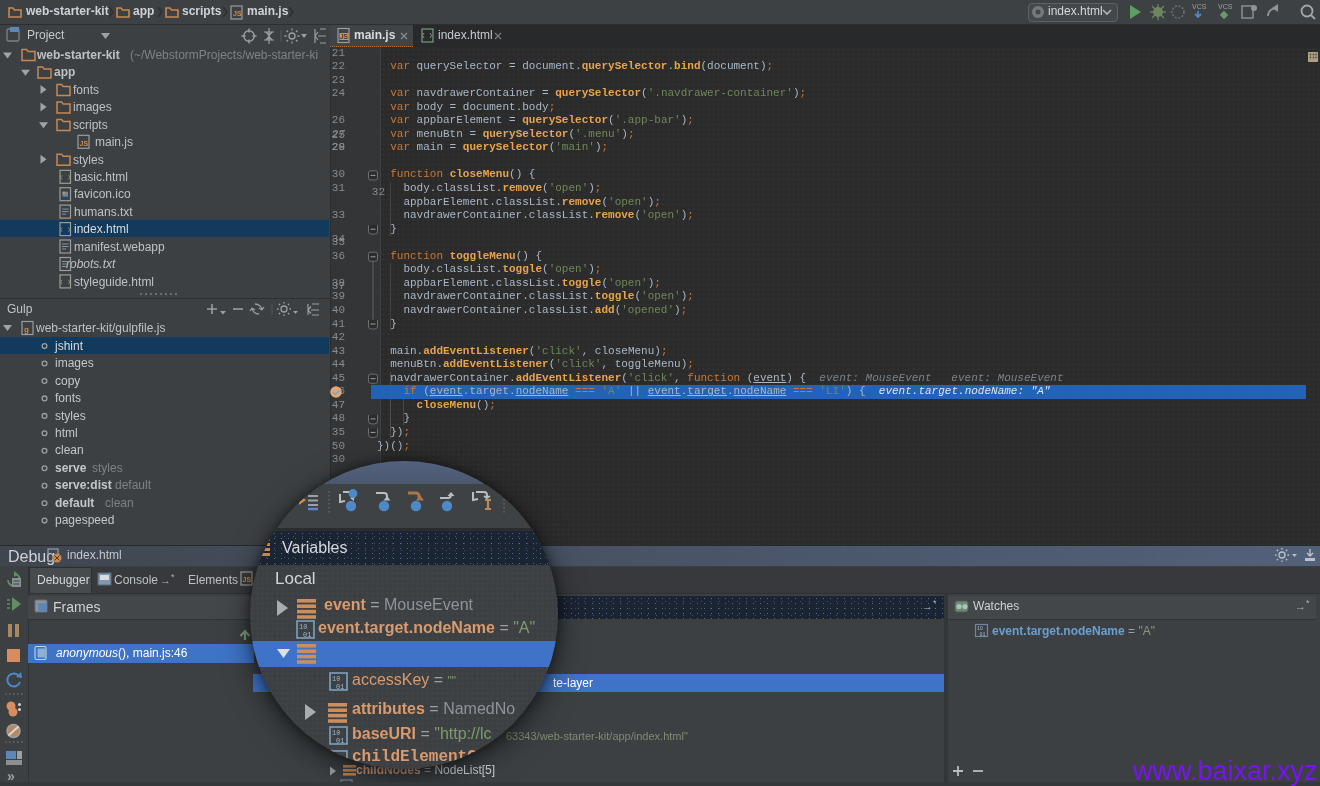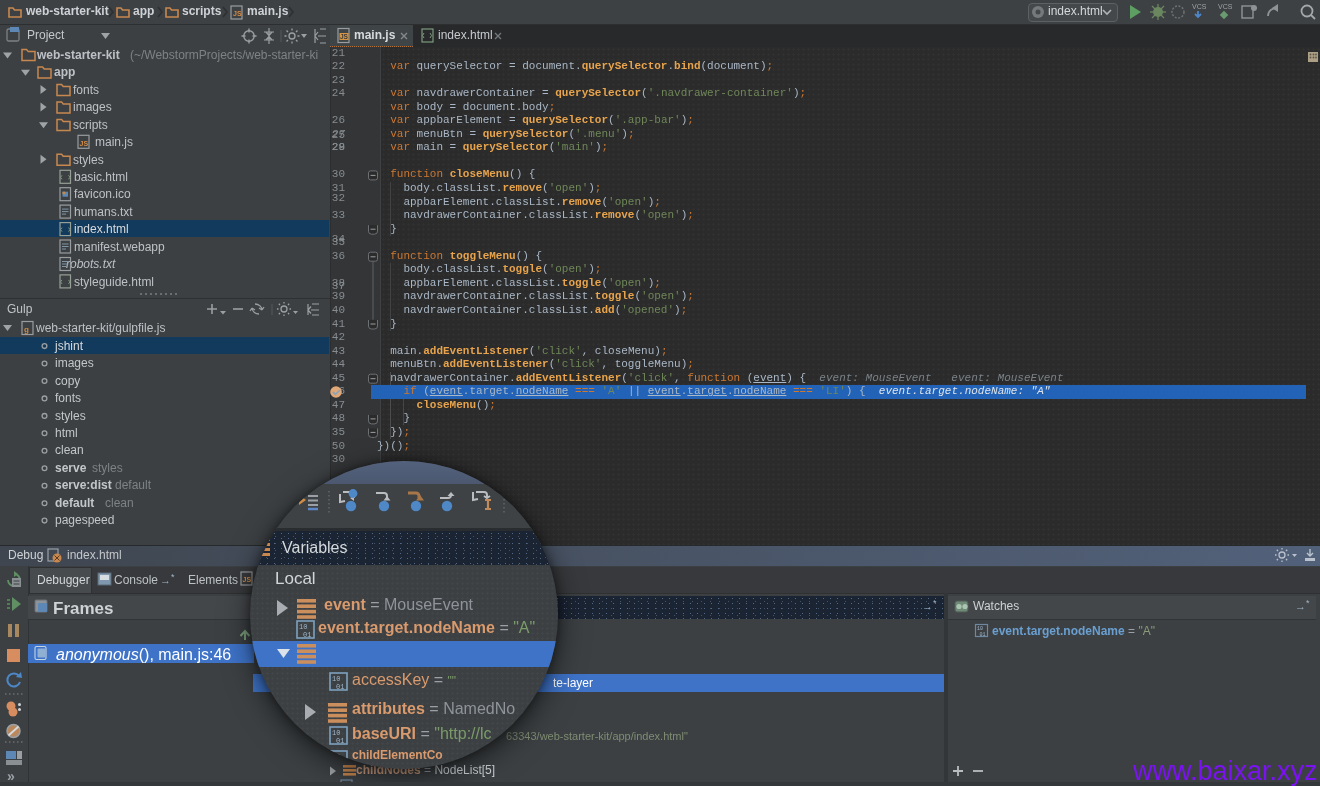--- a/index.html
+++ b/index.html
@@ -239,21 +239,21 @@
 <div class="cl" style="top:114.2px;"><span class="p">  </span><span class="k">var</span><span class="p"> appbarElement = </span><span class="f">querySelector</span><span class="p">(</span><span class="s">'.app-bar'</span><span class="p">)</span><span class="o">;</span></div>
 <div class="ln" style="top:127.8px;font-style:italic;">27</div>
 <div class="cl" style="top:127.8px;"><span class="p">  </span><span class="k">var</span><span class="p"> menuBtn = </span><span class="f">querySelector</span><span class="p">(</span><span class="s">'.menu'</span><span class="p">)</span><span class="o">;</span></div>
 <div class="ln" style="top:141.4px;">28</div>
 <div class="cl" style="top:141.4px;"><span class="p">  </span><span class="k">var</span><span class="p"> main = </span><span class="f">querySelector</span><span class="p">(</span><span class="s">'main'</span><span class="p">)</span><span class="o">;</span></div>
 <div class="ln" style="top:141px;">29</div>
 <div class="ln" style="top:168.4px;">30</div>
 <div class="cl" style="top:168.4px;"><span class="p">  </span><span class="k">function</span><span class="p"> </span><span class="f">closeMenu</span><span class="p">() {</span></div>
 <div class="ln" style="top:182.0px;">31</div>
 <div class="cl" style="top:182.0px;"><span class="p">    body.classList.</span><span class="f">remove</span><span class="p">(</span><span class="s">'open'</span><span class="p">)</span><span class="o">;</span></div>
-<div class="ln" style="top:192px;">32</div>
+<div class="ln" style="top:186px;margin-left:40px;">32</div>
 <div class="cl" style="top:195.6px;"><span class="p">    appbarElement.classList.</span><span class="f">remove</span><span class="p">(</span><span class="s">'open'</span><span class="p">)</span><span class="o">;</span></div>
 <div class="ln" style="top:209.1px;">33</div>
 <div class="cl" style="top:209.1px;"><span class="p">    navdrawerContainer.classList.</span><span class="f">remove</span><span class="p">(</span><span class="s">'open'</span><span class="p">)</span><span class="o">;</span></div>
 <div class="ln" style="top:233px;">34</div>
 <div class="cl" style="top:222.7px;"><span class="p">  }</span></div>
 <div class="ln" style="top:236.2px;">35</div>
 <div class="ln" style="top:249.8px;">36</div>
 <div class="cl" style="top:249.8px;"><span class="p">  </span><span class="k">function</span><span class="p"> </span><span class="f">toggleMenu</span><span class="p">() {</span></div>
 <div class="ln" style="top:280px;">37</div>
 <div class="cl" style="top:263.3px;"><span class="p">    body.classList.</span><span class="f">toggle</span><span class="p">(</span><span class="s">'open'</span><span class="p">)</span><span class="o">;</span></div>
@@ -301,21 +301,21 @@
 <path d="M7,214.8 v57.8" stroke="#5f6468" stroke-width="1" fill="none"></path>
 </svg>
 <svg class="abs" width="18" height="16" style="left:328px;top:384.8px;">
     <circle cx="8" cy="7" r="5.8" fill="#e0a878"></circle>
     <path d="M4.8,6.8 l2.6,2.6 l4.6,-4.2" stroke="#8fa3b5" stroke-width="1.7" fill="none"></path>
   </svg>
 
 <div class="abs" id="dbghead" style="left:0;top:545px;width:1320px;height:21px;background:linear-gradient(90deg,#3f4650,#52617a);border-top:1px solid #272a2c;"></div>
 
 <div class="abs dots" id="dbgbody" style="left:0;top:566px;width:1320px;height:220px;background:#3c4043;"></div>
-<div class="abs" style="left:8px;top:548px;font-size:12px;color:#ced2d5;">Debug</div>
+<div class="abs" style="left:8px;top:548px;font-size:16px;color:#ced2d5;">Debug</div>
 <svg class="abs" width="40" height="21" style="left:46px;top:545px;">
 <rect x="2" y="4" width="10" height="12" fill="none" stroke="#9aa0a6" stroke-width="1.2"></rect>
 <circle cx="11" cy="13" r="4.5" fill="#c8874f"></circle>
     <path d="M8.5,10.5 l5,5 M13.5,10.5 l-5,5" stroke="#5c3a1e" stroke-width="1"></path>
 </svg>
 <div class="abs" style="left:67px;top:548px;font-size:12px;color:#c3c7ca;">index.html</div>
 <svg class="abs" width="50" height="21" style="left:1272px;top:545px;">
 <g stroke="#b9c2cc" stroke-width="1.3" fill="none">
       <circle cx="10" cy="10" r="3"></circle>
 <path d="M10,4.5 v-1.5 M10,15.5 v1.5 M4.5,10 h-1.5 M15.5,10 h1.5 M6,6 l-1.2,-1.2 M14,6 l1.2,-1.2 M6,14 l-1.2,1.2 M14,14 l1.2,1.2"></path>
@@ -382,30 +382,30 @@
 <svg class="abs" width="40" height="26" style="left:239px;top:567px;">
 <rect x="2" y="5" width="11" height="13" fill="none" stroke="#9a9da0" stroke-width="1.2"></rect>
 <text x="3.5" y="15" font-size="7" font-weight="bold" fill="#d18c47" font-family="Liberation Sans">JS</text>
 <path d="M17,9 l4.5,6 l4.5,-6 z" fill="#303234"></path>
 </svg>
 <div class="abs" style="left:28px;top:596px;width:225px;height:23px;background:#44474a;border-bottom:1px solid #313437;"></div>
 <svg class="abs" width="30" height="23" style="left:32px;top:596px;">
 <rect x="3" y="4" width="12" height="12" rx="1" fill="#8e9399" stroke="#6a7076" stroke-width="1"></rect>
 <rect x="6" y="7" width="9" height="9" rx="1" fill="#5d87b5"></rect>
 </svg>
-<div class="abs" style="left:53px;top:599px;font-size:17px;color:#ced2d5;font-weight:bold;">Frames</div>
+<div class="abs" style="left:53px;top:599px;font-size:14px;color:#ced2d5;">Frames</div>
 <svg class="abs" width="20" height="20" style="left:238px;top:624px;">
 <path d="M7,16 v-8 m-4.5,4 l4.5,-5 l4.5,5" stroke="#7da07d" stroke-width="2" fill="none"></path>
 </svg>
 <div class="abs" style="left:28px;top:644px;width:226px;height:19px;background:#3e73c8;"></div>
 <svg class="abs" width="24" height="19" style="left:32px;top:644px;">
 <rect x="3" y="2.5" width="11" height="13" rx="1.5" fill="none" stroke="#c6d4e2" stroke-width="1.1"></rect>
 <rect x="5.5" y="4.5" width="8" height="9" rx="1" fill="#8fb0d2"></rect>
 </svg>
-<div class="abs" style="left:56px;top:646px;font-size:16px;color:#fff;"><i>anonymous</i>(), main.js:46</div>
+<div class="abs" style="left:56px;top:646px;font-size:12px;color:#fff;"><i>anonymous</i>(), main.js:46</div>
 <div class="abs speckle" style="left:253px;top:596px;width:691px;height:23px;"></div>
 <div class="abs" style="left:922px;top:598px;font-size:11px;color:#9fb6cb;">→<span style="font-size:9px;vertical-align:4px;">*</span></div>
 <div class="abs" style="left:944px;top:593px;width:4px;height:193px;background:#333639;"></div>
 <div class="abs" style="left:253px;top:674px;width:691px;height:18px;background:#3e73c8;"></div>
 <div class="abs" style="left:553px;top:676px;font-size:12px;color:#fff;">te-layer</div>
 <div class="abs" style="left:506px;top:730px;font-size:11px;color:#7f8c72;">63343/web-starter-kit/app/index.html"</div>
 <svg class="abs" width="40" height="18" style="left:326px;top:762px;">
 <path d="M4,4.5 l6,4.5 l-6,4.5 z" fill="#9fa3a6"></path>
 <g fill="#c8874f">
       <rect x="17" y="3" width="13" height="2.6"></rect>
@@ -548,18 +548,18 @@
 <rect x="80" y="2" width="17" height="17" fill="none" stroke="#7da0c0" stroke-width="1.6"></rect>
 <text x="82" y="10" font-size="7" fill="#9fb6cb" font-family="Liberation Mono">10</text>
       <text x="86" y="17.5" font-size="7" fill="#9fb6cb" font-family="Liberation Mono">01</text>
 </svg>
 <div class="abs" style="left:102px;top:264px;font-size:16px;"><span style="color:#d99a6d;font-weight:bold;">baseURI</span><span style="color:#9aa0a6;"> = </span><span style="color:#7b9c6a;">"http://lc</span></div>
 <svg class="abs" width="308" height="28" style="left:0;top:288px;">
 <rect x="80" y="2" width="17" height="17" fill="none" stroke="#7da0c0" stroke-width="1.6"></rect>
 <text x="82" y="10" font-size="7" fill="#9fb6cb" font-family="Liberation Mono">10</text>
       <text x="86" y="17.5" font-size="7" fill="#9fb6cb" font-family="Liberation Mono">01</text>
 </svg>
-<div class="abs" style="left:102px;top:287px;font-size:12px;"><span style="color:#d99a6d;font-weight:bold;">childElementCo</span></div>
+<div class="abs" style="left:102px;top:287px;font-size:16px;font-family:Liberation Mono, monospace;"><span style="color:#d99a6d;font-weight:bold;">childElementCo</span></div>
 </div>
 
 <div class="abs" style="left:0;top:782px;width:1320px;height:4px;background:#35383b;"></div>
 
 <div class="abs" style="left:1133px;top:756px;width:195px;font-size:27px;color:#7b12f2;">www.baixar.xyz</div>
 
 </body></html>

